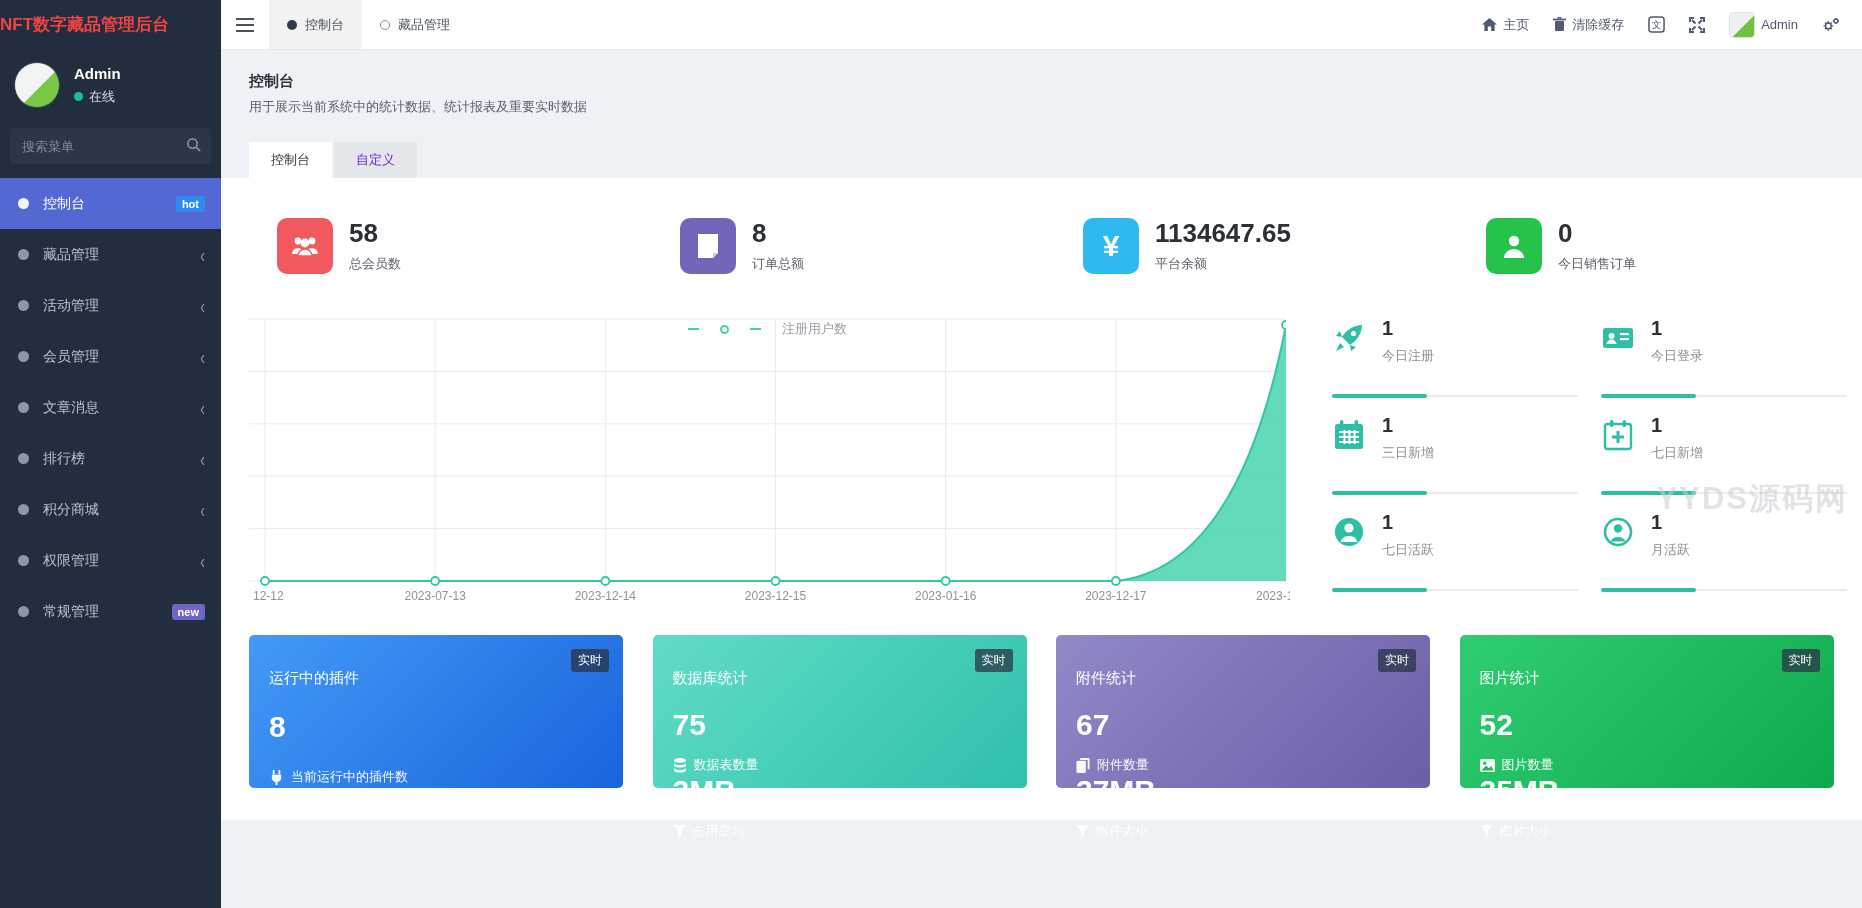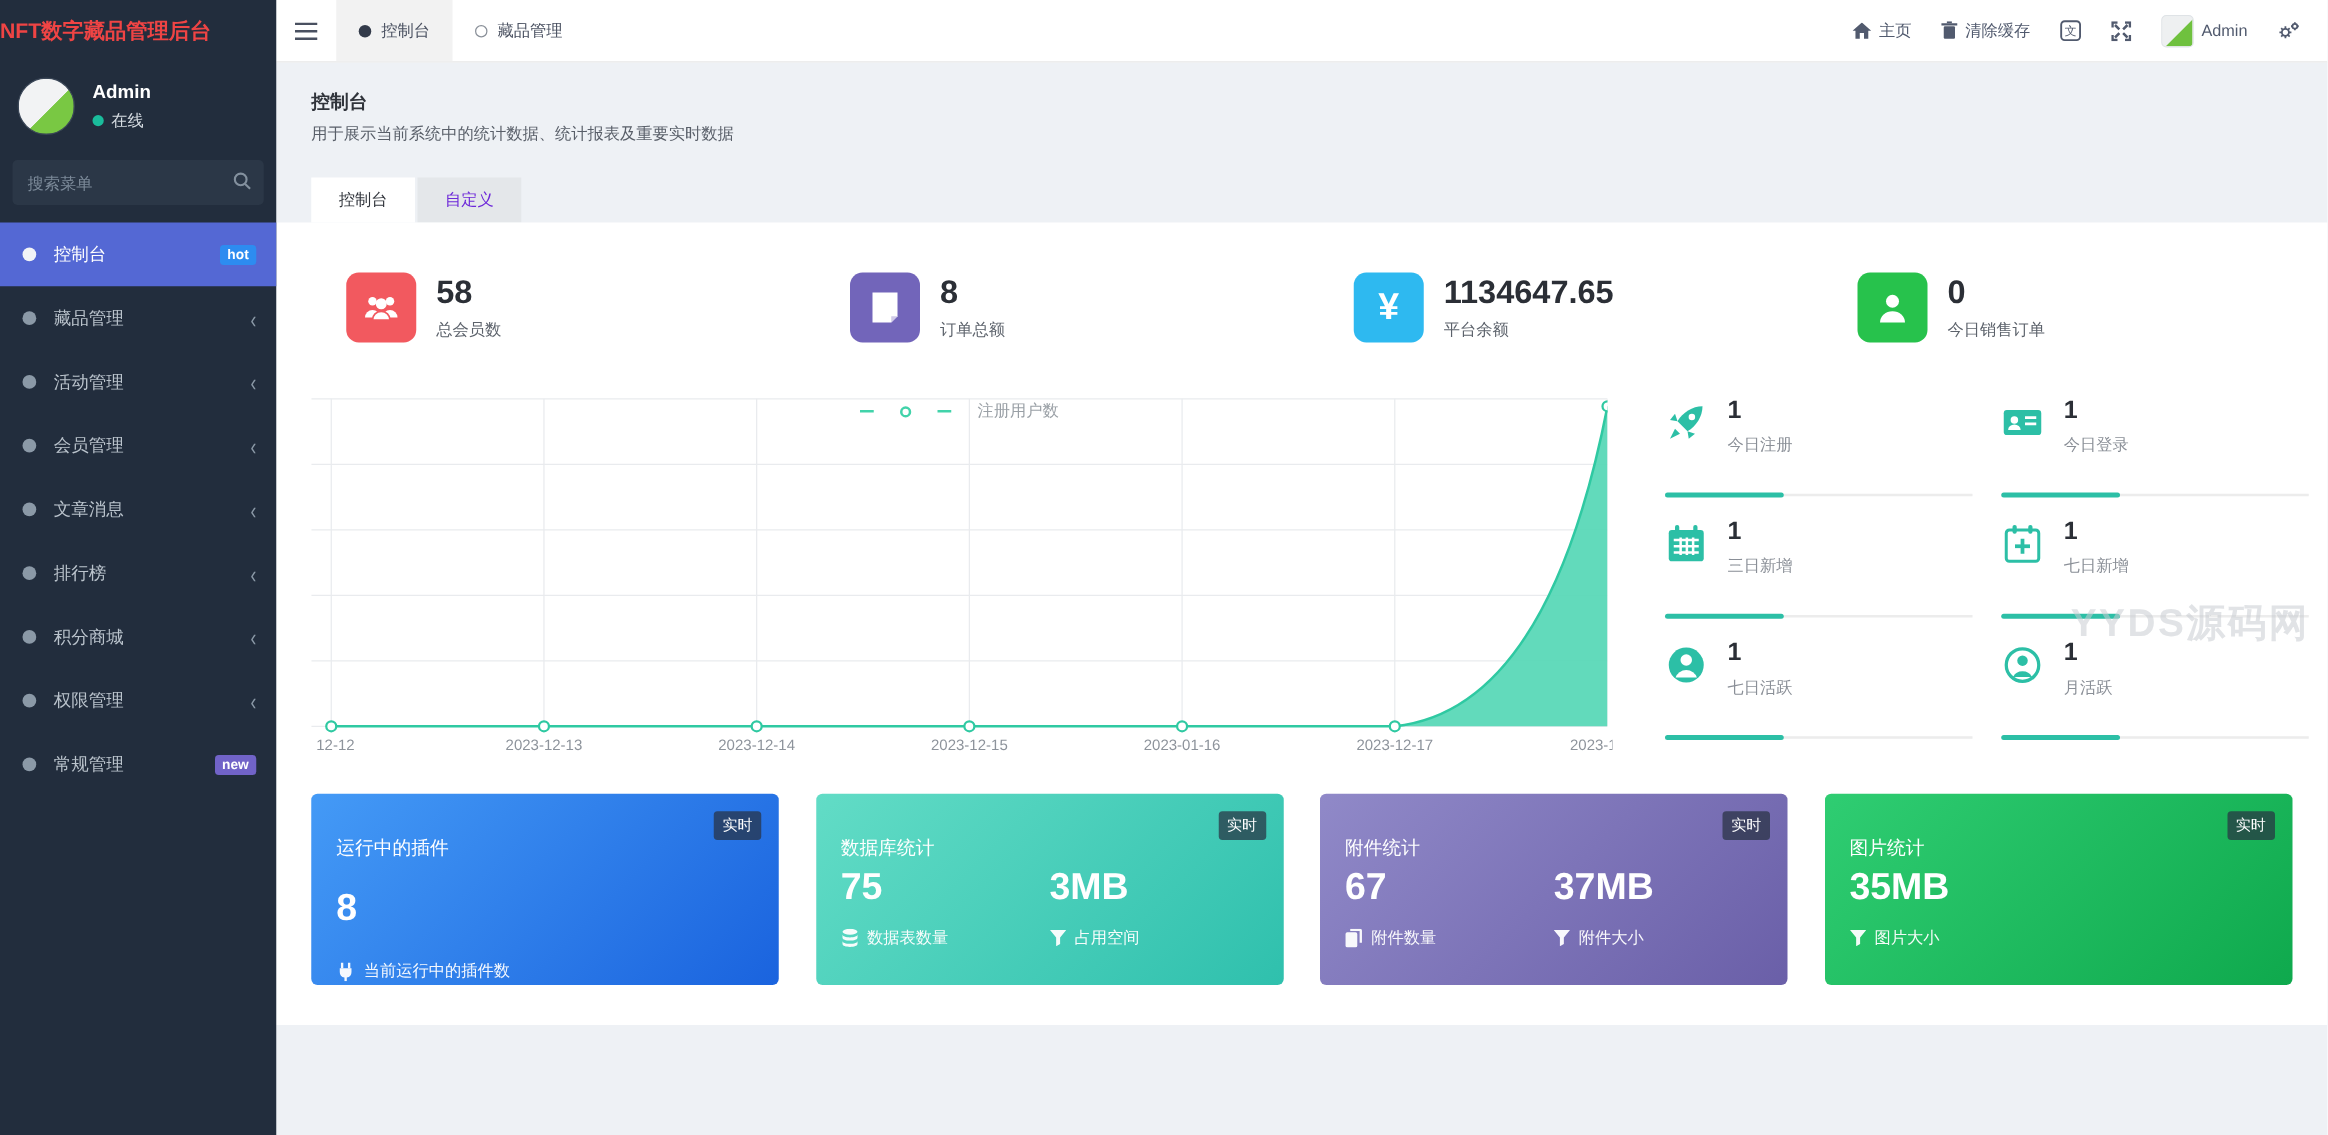--- a/index.html
+++ b/index.html
@@ -77,21 +77,21 @@
   .mini .m-line { position:absolute; left:0; bottom:0; width:100%; height:2px; background:#ececec; }
   .mini .m-line i { position:absolute; left:0; top:-1px; width:95px; height:4px; background:#2cbfa6; border-radius:2px; }
 
   .watermark { position:absolute; right:14px; top:300px; font-size:31px; font-weight:bold; color:#c9cdd2; opacity:.55; letter-spacing:2px; pointer-events:none; }
 
   
   .icard { position:absolute; top:457px; width:374px; height:153px; border-radius:5px; color:#fff; padding:34px 20px; }
   .icard .ic-title { font-size:15px; }
   .icard .rt { position:absolute; right:14px; top:14px; background:rgba(40,50,66,.72); font-size:12px; padding:3px 7px; border-radius:3px; }
   .icard .big { font-size:30px; font-weight:bold; margin-top:22px; }
-  .icard .cols { display:flex; margin-top:5px; }
+  .icard .cols { display:flex; margin-top:20px;flex-direction:column; }
   .icard .col { width:50%; }
   .icard .col .big2 { font-size:30px; font-weight:bold; }
   .icard .foot { display:flex; align-items:center; gap:7px; font-size:13px; margin-top:24px; opacity:.95; }
   .icard .col .foot { margin-top:14px; }
 
   svg { display:block; }
 </style>
 </head>
 <body>
 
@@ -330,21 +330,21 @@
           <circle cx="16" cy="266" r="4" fill="#fff" stroke="#2fc9a2" stroke-width="1.8"></circle>
           <circle cx="186.16666666666666" cy="266" r="4" fill="#fff" stroke="#2fc9a2" stroke-width="1.8"></circle>
           <circle cx="356.3333333333333" cy="266" r="4" fill="#fff" stroke="#2fc9a2" stroke-width="1.8"></circle>
           <circle cx="526.5" cy="266" r="4" fill="#fff" stroke="#2fc9a2" stroke-width="1.8"></circle>
           <circle cx="696.6666666666666" cy="266" r="4" fill="#fff" stroke="#2fc9a2" stroke-width="1.8"></circle>
           <circle cx="866.8333333333333" cy="266" r="4" fill="#fff" stroke="#2fc9a2" stroke-width="1.8"></circle>
           <circle cx="1037" cy="10" r="4" fill="#fff" stroke="#2fc9a2" stroke-width="1.8"></circle>
         </svg>
       <div class="xlabels" id="xlabels">
           <span style="left: 4px;">12-12</span>
-          <span style="left: 152.167px; width: 68px; text-align: center;">2023-12-13</span>
+          <span style="left: 152.167px; width: 68px; text-align: center;">2023-07-13</span>
           <span style="left: 322.333px; width: 68px; text-align: center;">2023-12-14</span>
           <span style="left: 492.5px; width: 68px; text-align: center;">2023-12-15</span>
           <span style="left: 662.667px; width: 68px; text-align: center;">2023-01-16</span>
           <span style="left: 832.833px; width: 68px; text-align: center;">2023-12-17</span>
           <span style="left: 1007px; width: 34px; overflow: hidden;">2023-12-</span>
         </div>
     </div>
 
     <div class="mini" style="left:1111px;top:139px">
       <span class="m-icon">
@@ -523,20 +523,31 @@
           </div>
         </div>
       </div>
     </div>
 
     <div class="icard" style="left:1238.5px;background:linear-gradient(135deg,#2fcd72,#0fa94d)">
       <div class="ic-title">图片统计</div>
       <div class="rt">实时</div>
       <div class="cols">
         <div class="col">
+          <div class="big2">52</div>
+          <div class="foot">
+            <svg width="15" height="13" viewBox="0 0 16 14">
+                <rect x="0" y="0" width="16" height="14" rx="1.5" fill="#fff"></rect>
+                <circle cx="5" cy="4.5" r="1.7" fill="#27b45f"></circle>
+                <path d="M1.5 12.5 L6.5 7 L9.5 10 L12 7.5 L14.5 12.5 Z" fill="#27b45f"></path>
+              </svg>
+            <span>图片数量</span>
+          </div>
+        </div>
+        <div class="col">
           <div class="big2">35MB</div>
           <div class="foot">
             <svg width="13" height="13" viewBox="0 0 14 14">
                 <path d="M0 0 H14 L8.7 6.5 V12 L5.3 14 V6.5 Z" fill="#fff"></path>
               </svg>
             <span>图片大小</span>
           </div>
         </div>
       </div>
     </div>

